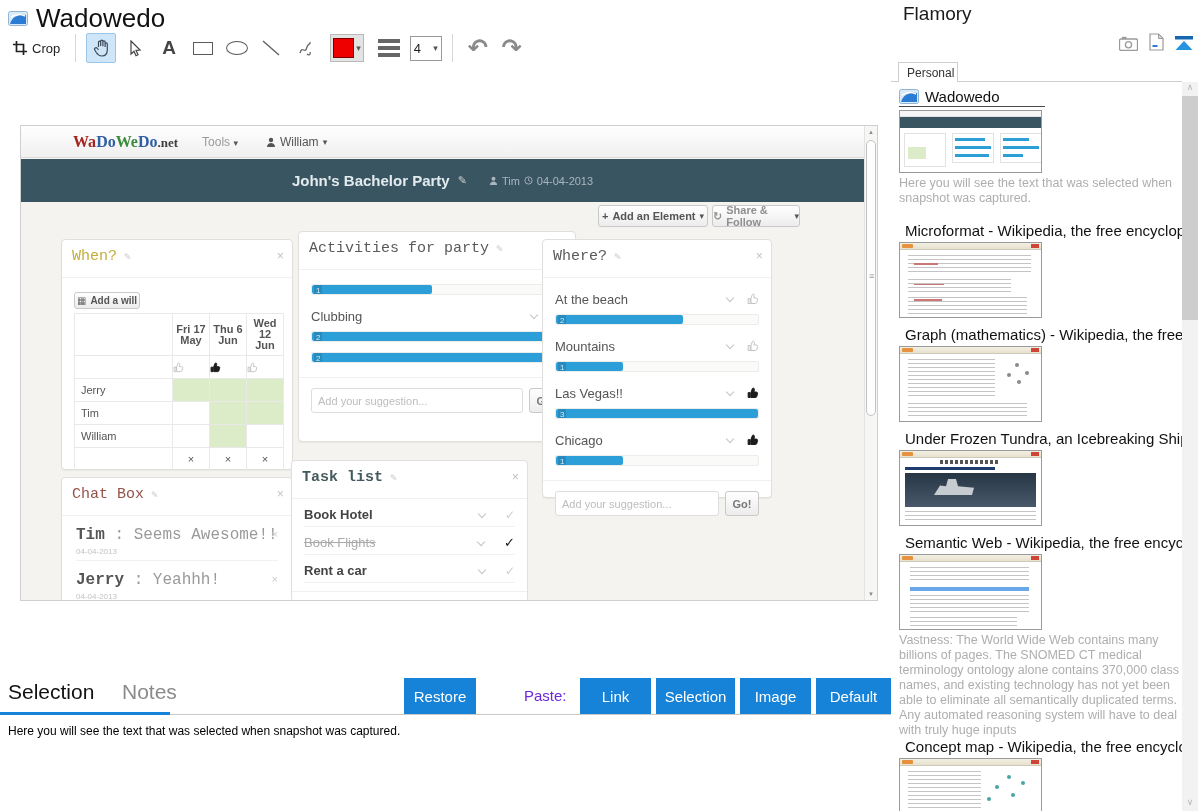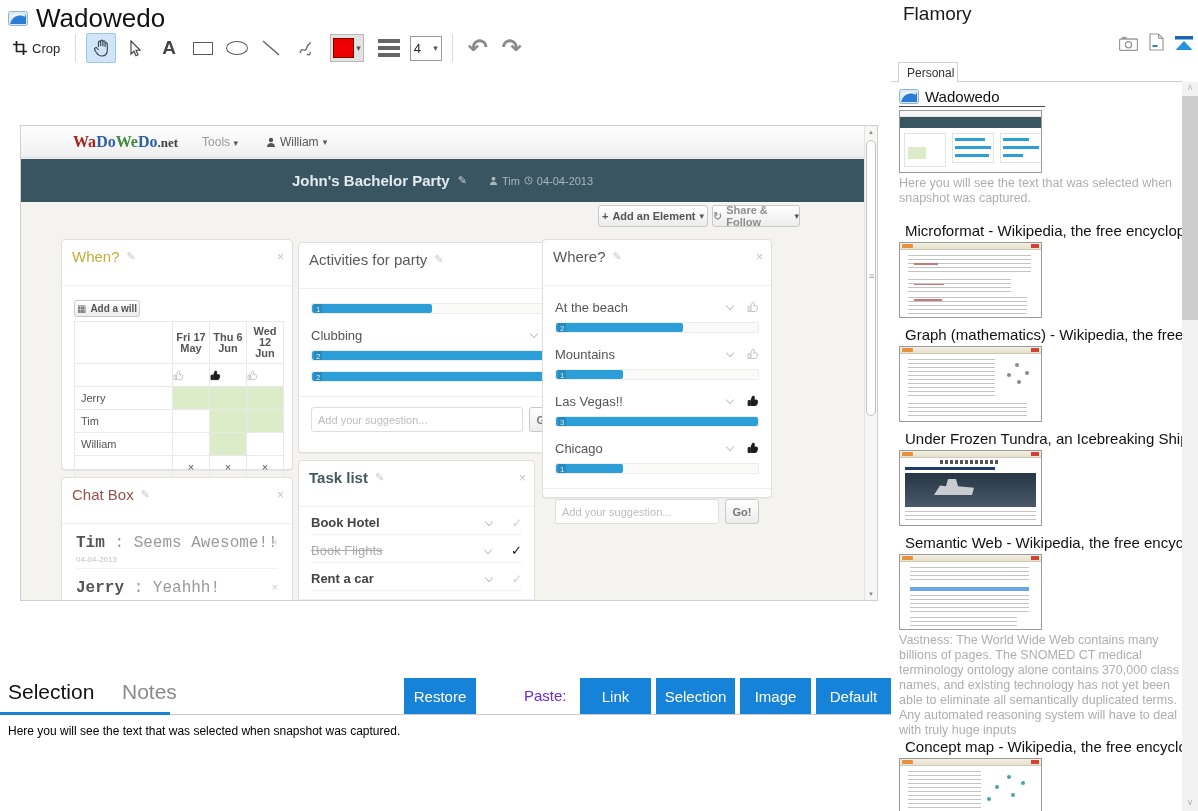--- a/index.html
+++ b/index.html
@@ -37,33 +37,33 @@
   #user-menu { margin-left:28px; font-size:12px; color:#555; display:flex; align-items:center; gap:4px; }
   #shot-banner { position:absolute; left:0; top:33px; right:13px; height:43px; background:#3a5562; display:flex; align-items:center; justify-content:center; gap:8px; }
   #banner-title { font-size:15px; color:#e4ebee; font-weight:600; }
   #banner-meta { display:flex; align-items:center; gap:4px; font-size:11px; color:#a9b6bd; margin-left:14px; }
   .btn-light { background:linear-gradient(#ffffff,#ececec); border:1px solid #c9c9c9; border-radius:3px; font-size:11px; font-weight:bold; color:#555; display:flex; align-items:center; justify-content:center; gap:4px; }
   #add-element-btn { position:absolute; left:577px; top:79px; width:110px; height:22px; }
   #share-btn { position:absolute; left:691px; top:79px; width:88px; height:22px; color:#8f8f8f; }
 
   
   .panel { position:absolute; background:#fff; border:1px solid #e0dfdb; border-radius:4px; box-shadow:0 1px 1px rgba(0,0,0,.05); }
-  .panel-head { padding:8px 8px 20px 10px; border-bottom:1px solid #f0f0f0; display:flex; align-items:center; gap:7px; }
+  .panel-head { padding:8px 8px 12px 10px; border-bottom:1px solid #f0f0f0; display:flex; align-items:center; gap:7px;font-family:Liberation Mono, monospace; }
   .panel-title { font-size:15px; }
   .pencil { color:#c9c9c9; font-size:11px; }
   .close-x { margin-left:auto; color:#c2c2c2; font-size:12px; }
   #panel-when { left:40px; top:113px; width:232px; height:231px; }
   #panel-when .panel-title { color:#c4ad3a; }
-  #panel-activities { left:277px; top:116px; width:278px; height:211px; }
+  #panel-activities { left:277px; top:105px; width:278px; height:211px; }
   #panel-activities .panel-title { color:#5a5a5a; }
   #panel-where { left:521px; top:113px; width:230px; height:259px; }
   #panel-where .panel-title { color:#5a5a5a; }
   #panel-chat { left:40px; top:351px; width:232px; height:140px; }
   #panel-chat .panel-title { color:#96524a; }
-  #panel-tasks { left:277px; top:334px; width:237px; height:142px; }
+  #panel-tasks { left:270px; top:334px; width:237px; height:142px; }
   #panel-tasks .panel-title { color:#45595e; font-weight:bold; }
 
   #add-date-btn { margin:14px 0 4px 12px; width:66px; height:17px; font-size:10px; }
   #when-table { margin:4px 0 0 12px; border-collapse:collapse; }
   #when-table td { border:1px solid #e9e9e9; font-size:11px; color:#555; }
   #when-table .namecell { width:98px; padding-left:6px; height:23px; }
   .datecell { width:37px; text-align:center; font-size:9px; font-weight:bold; color:#444; line-height:11px; padding:4px 0; }
   .votecell { height:22px; text-align:center; }
   .availcell { height:23px; }
   .availcell.on { background:#dcecc8; }

